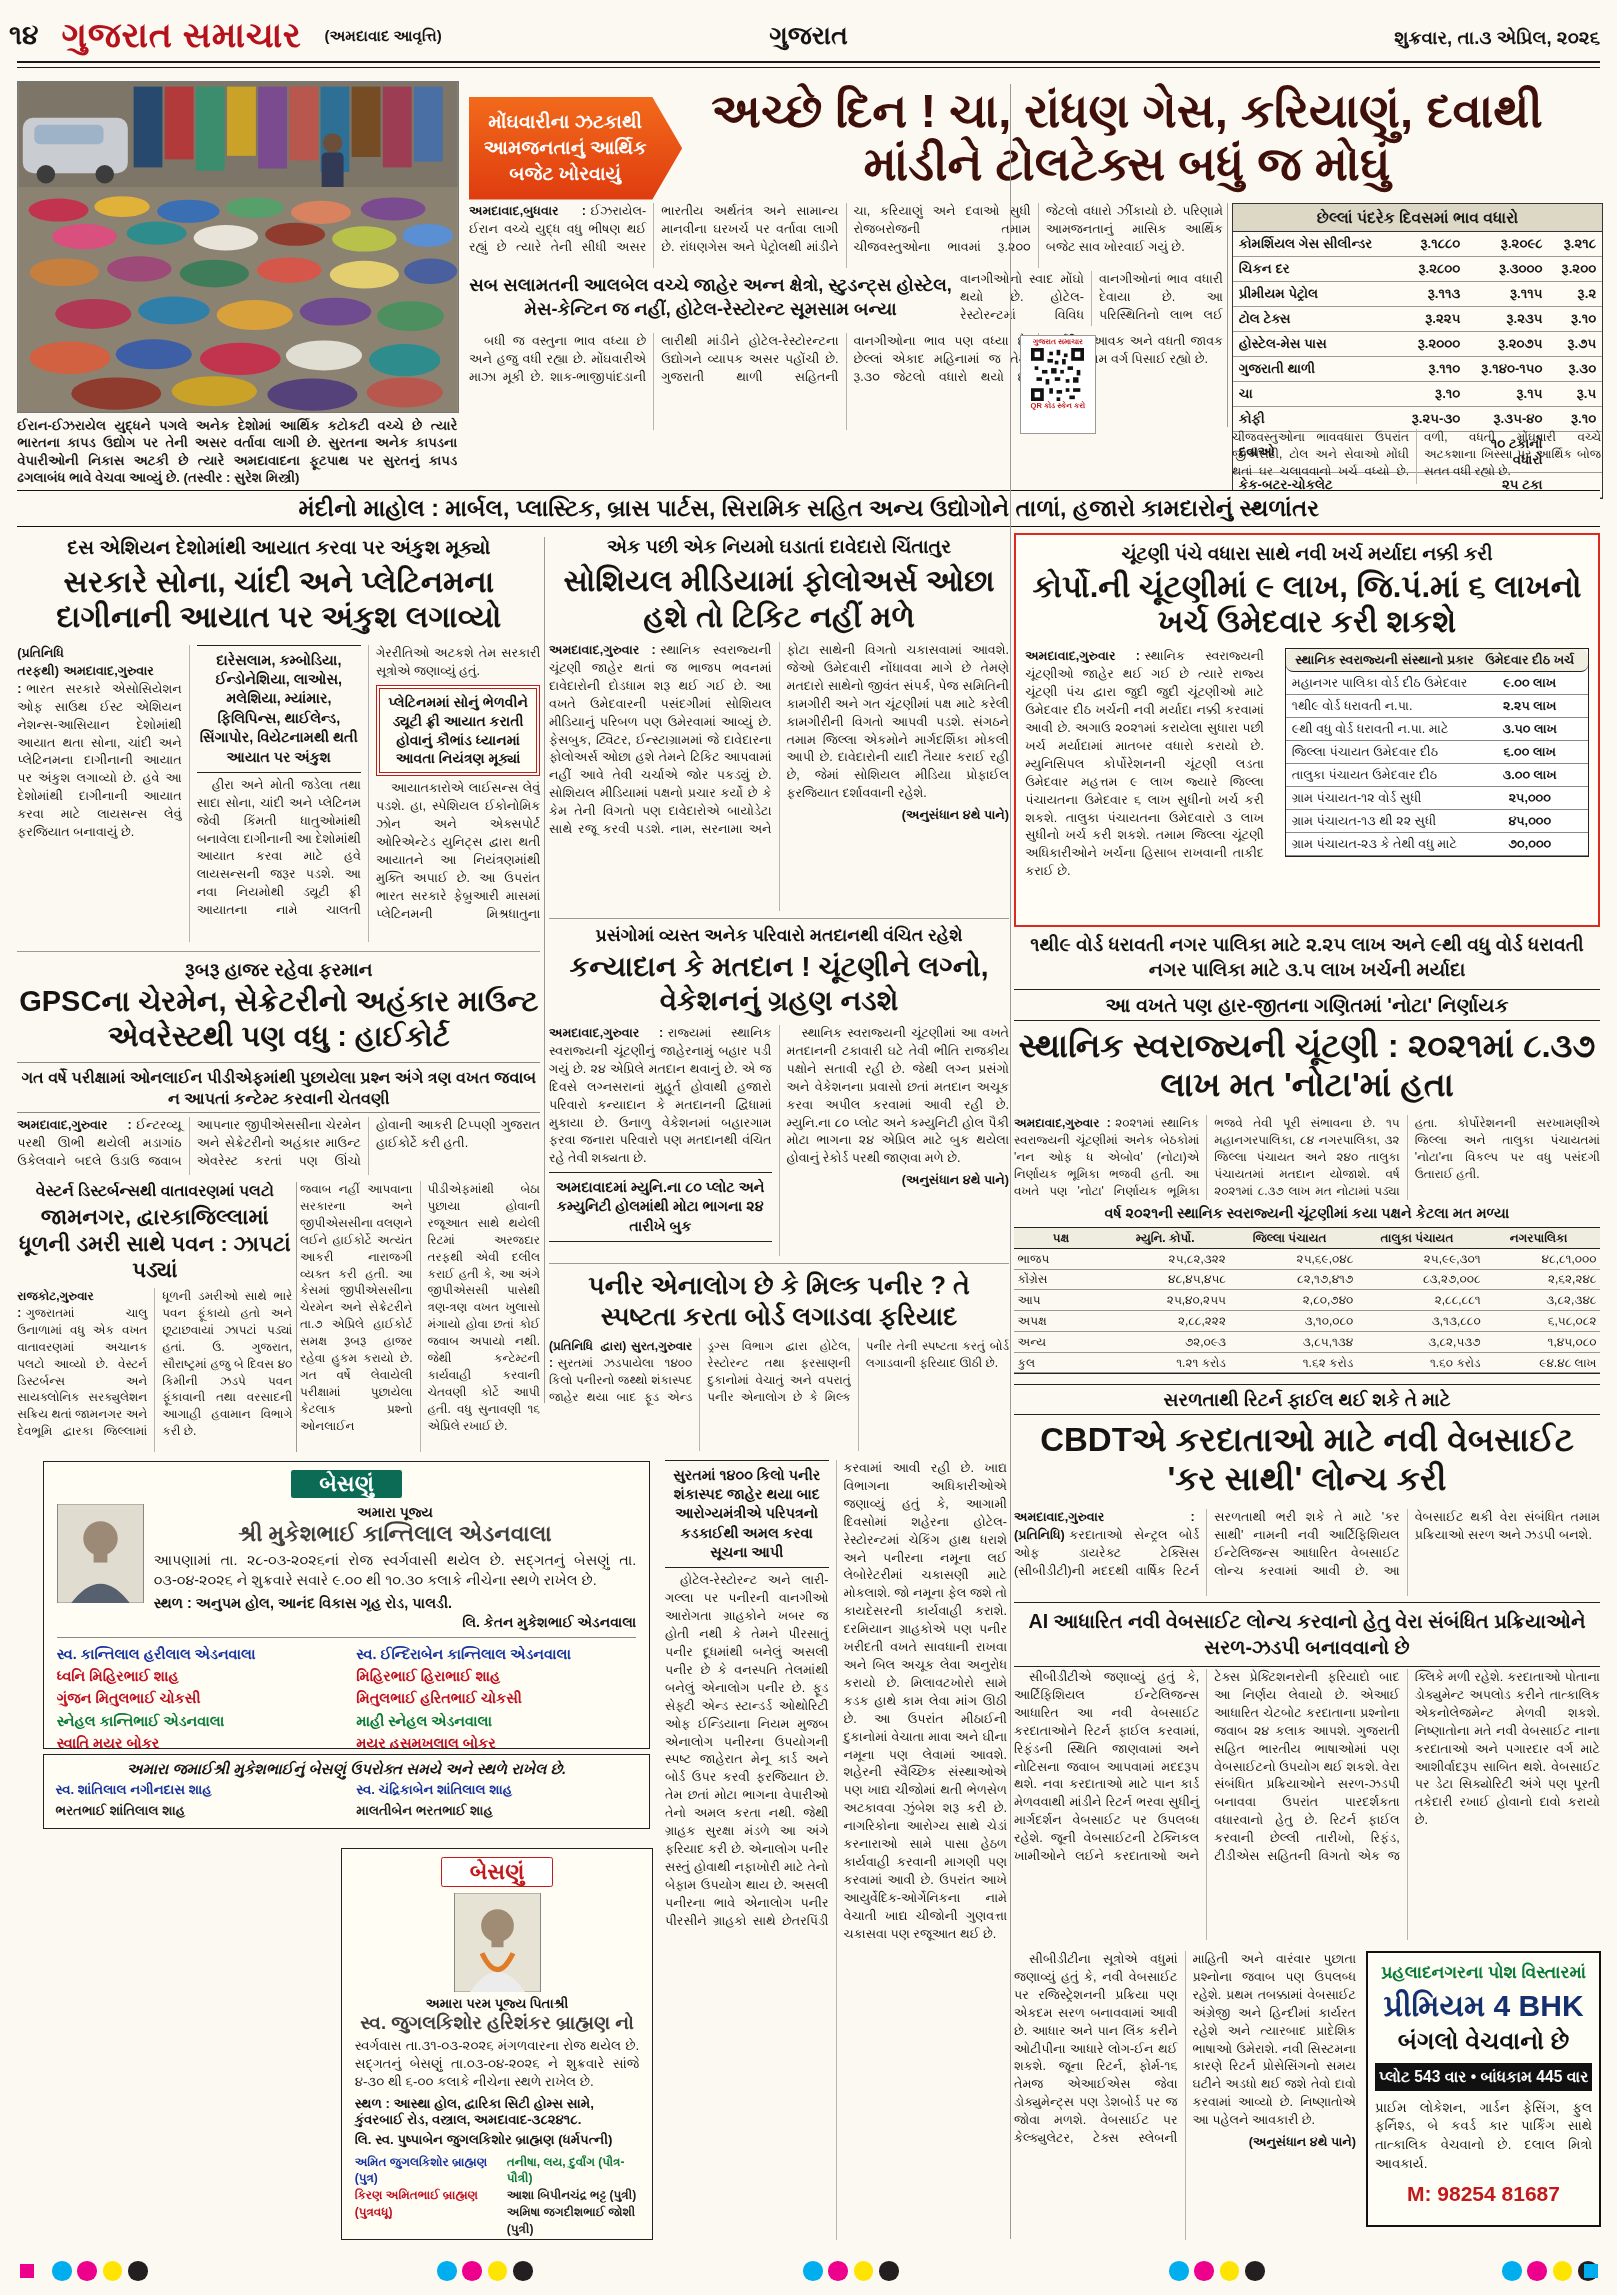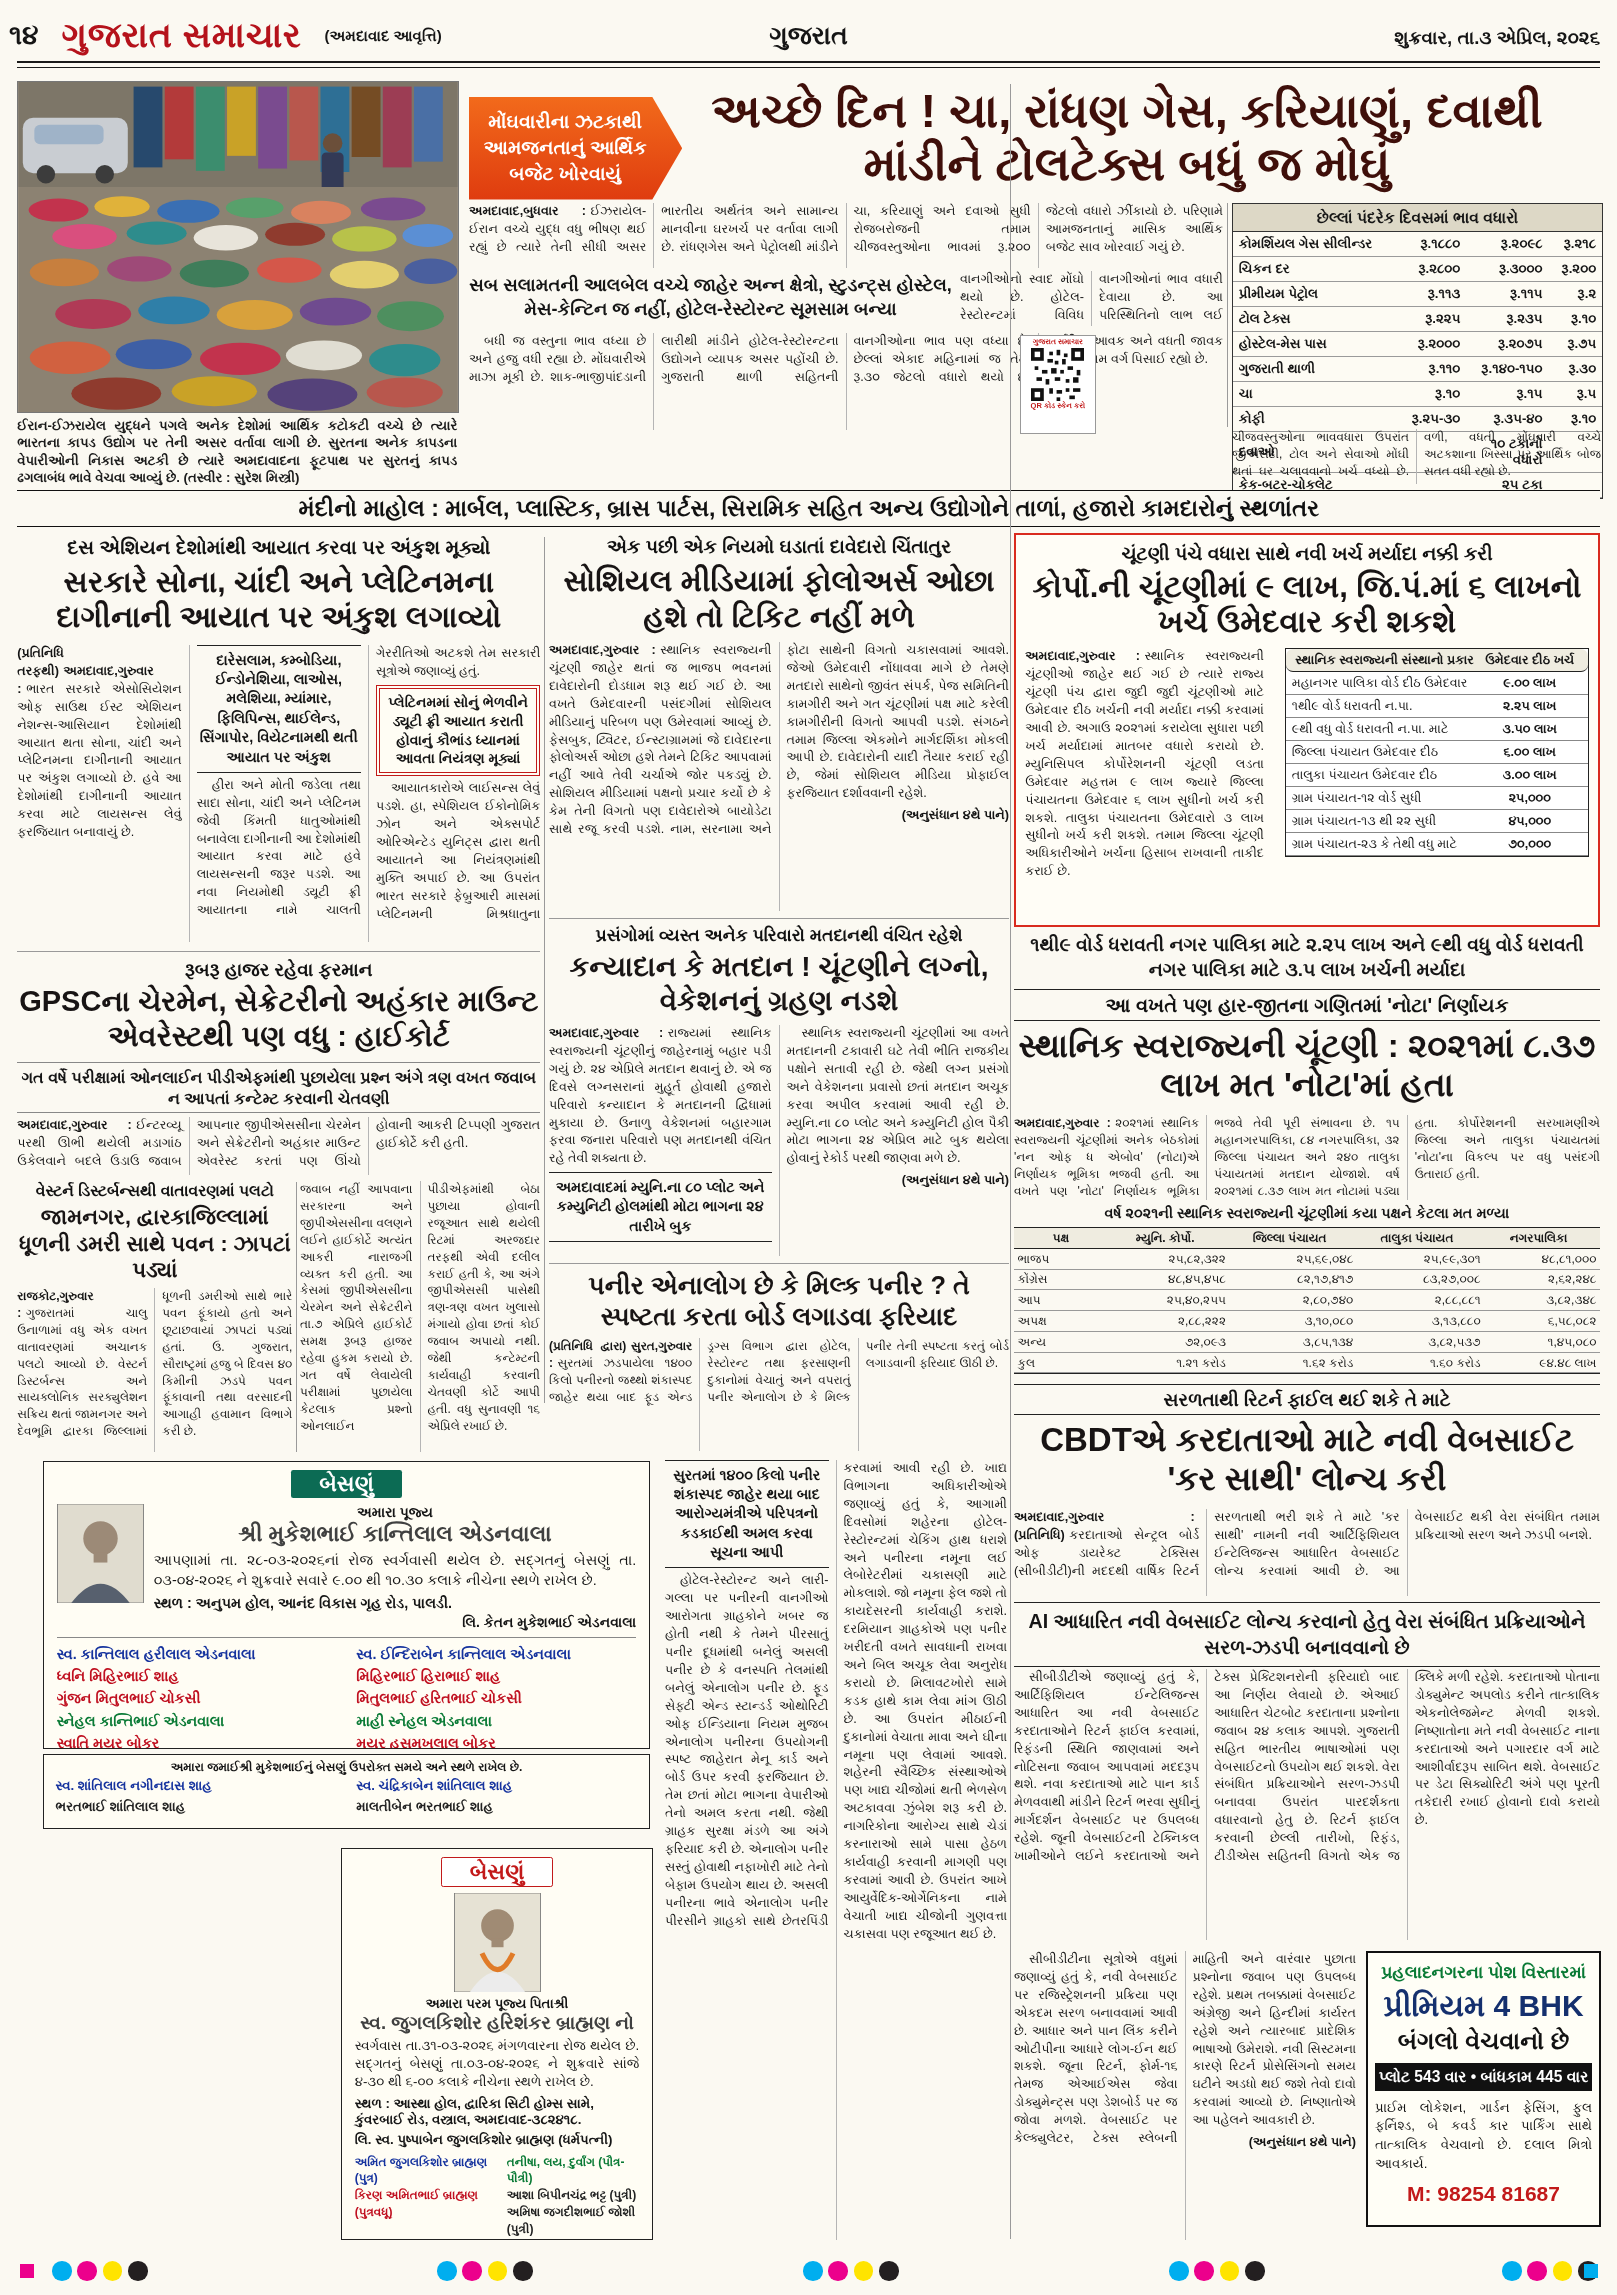--- a/index.html
+++ b/index.html
@@ -508,21 +508,21 @@
         <div class="nm" style="color: rgb(10, 122, 53);">સ્નેહલ કાન્તિભાઈ એડનવાલા</div>
         <div class="nm" style="color: rgb(192, 16, 32);">સ્વાતિ મયૂર બોકર</div>
         <div class="nm" style="color: rgb(22, 51, 158);">સ્વ. ઈન્દિરાબેન કાન્તિલાલ એડનવાલા</div>
         <div class="nm" style="color: rgb(192, 16, 32);">મિહિરભાઈ હિરાભાઈ શાહ</div>
         <div class="nm" style="color: rgb(192, 16, 32);">મિતુલભાઈ હરિતભાઈ ચોકસી</div>
         <div class="nm" style="color: rgb(10, 122, 53);">માહી સ્નેહલ એડનવાલા</div>
         <div class="nm" style="color: rgb(192, 16, 32);">મયૂર હસમુખલાલ બોકર</div>
       </div>
   </div>
   <div class="abs" style="left:43px;top:1754px;width:607px;height:75px;border:1.7px solid #222;background:#fffdf4;padding:4.6px 11.6px;box-sizing:border-box;">
-    <div style="font-size:12px;font-weight:bold;text-align:center;">અમારા જમાઈશ્રી મુકેશભાઈનું બેસણું ઉપરોક્ત સમયે અને સ્થળે રાખેલ છે.</div>
+    <div style="font-size:15px;font-weight:bold;text-align:center;font-style:italic;">અમારા જમાઈશ્રી મુકેશભાઈનું બેસણું ઉપરોક્ત સમયે અને સ્થળે રાખેલ છે.</div>
     <div class="names" style="column-count:2;margin-top:2.3px;">
 
     <div class="nm" style="font-size: 13.3px; color: rgb(22, 51, 158);">સ્વ. શાંતિલાલ નગીનદાસ શાહ</div>
         <div class="nm" style="font-size: 13.3px; color: rgb(34, 34, 34);">ભરતભાઈ શાંતિલાલ શાહ</div>
         <div class="nm" style="font-size: 13.3px; color: rgb(22, 51, 158);">સ્વ. ચંદ્રિકાબેન શાંતિલાલ શાહ</div>
         <div class="nm" style="font-size: 13.3px; color: rgb(34, 34, 34);">માલતીબેન ભરતભાઈ શાહ</div>
       </div>
   </div>
 
   <div class="obit" style="left:341px;top:1848px;width:312px;height:392px;box-sizing:border-box;">

